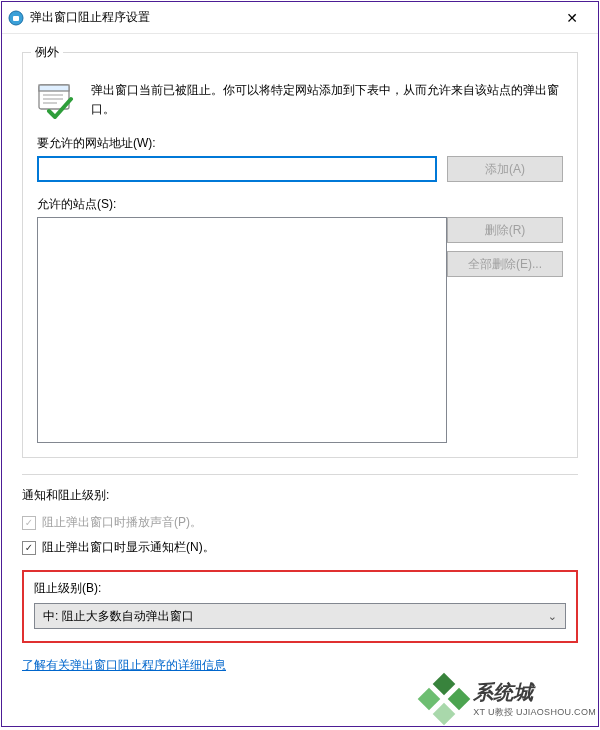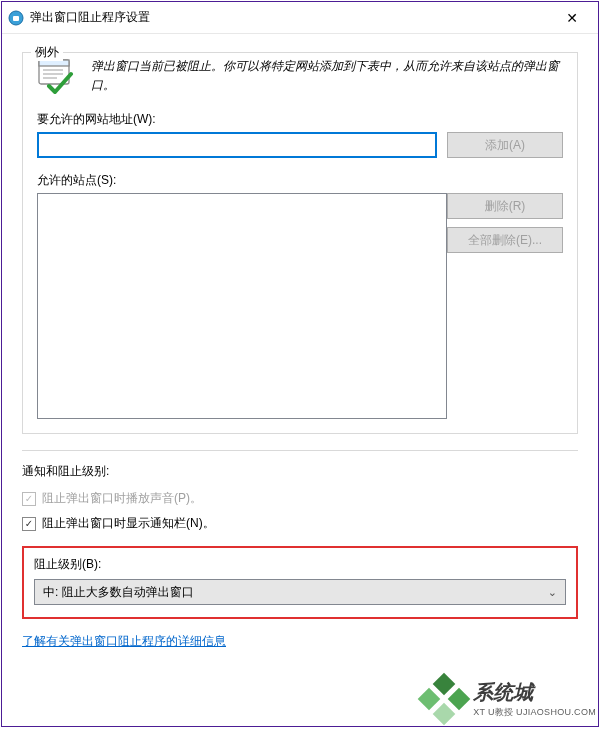--- a/index.html
+++ b/index.html
@@ -38,33 +38,33 @@
     .title-text { flex: 1; font-size: 12px; }
     .close-btn {
       width: 40px; height: 28px;
       display: flex; align-items: center; justify-content: center;
       font-size: 14px;
       cursor: pointer;
     }
     .content { padding: 16px 20px 14px 20px; flex: 1; display:flex; flex-direction:column; }
     .exceptions-group {
       border: 1px solid #d9d9d9;
-      padding: 4px 14px 14px 14px;
+      padding: 28px 14px 14px 14px;
       position: relative;
       margin-top: 2px;
     }
     .group-title {
       position: absolute;
       top: -9px;
       left: 8px;
       background: #fff;
       padding: 0 4px;
       font-size: 12px;
     }
-    .info-row { display: flex; align-items: center; gap: 14px; margin-bottom: 16px; font-style: italic; }
+    .info-row { display: flex; align-items: flex-end; gap: 14px; margin-bottom: 16px; }
     .popup-icon { width: 40px; height: 36px; flex: none; display:flex; align-items:center; justify-content:center; }
     .info-text { font-size: 12px; line-height: 1.6; }
     .label-row { font-size: 12px; margin-bottom: 4px; }
     .address-row { display: flex; gap: 10px; margin-bottom: 14px; }
     .address-input {
       flex: 1;
       height: 26px;
       border: 2px solid #0078d7;
       padding: 2px 4px;
       font-size: 12px;

